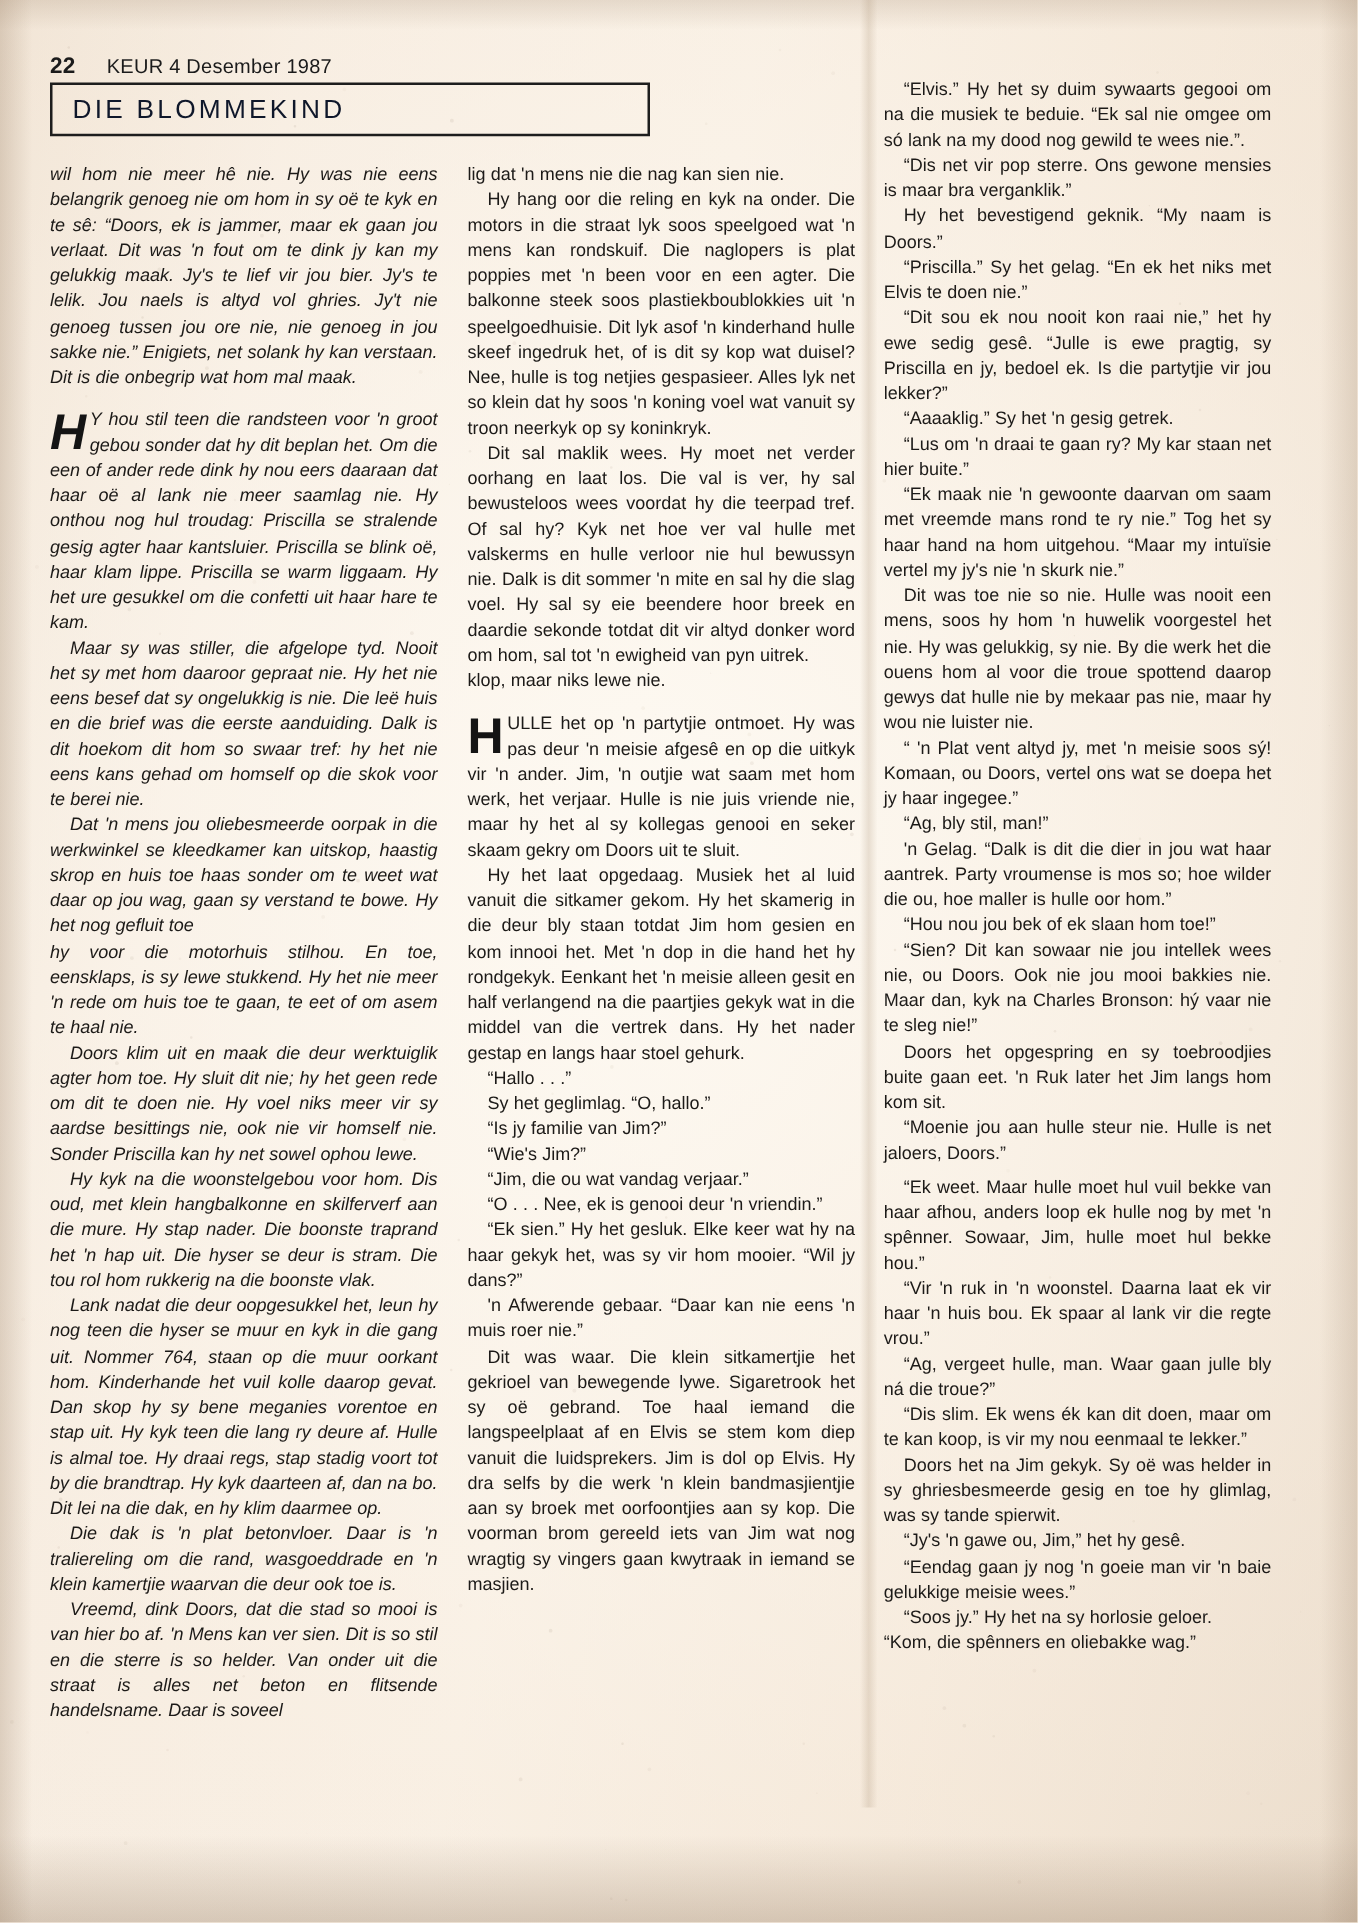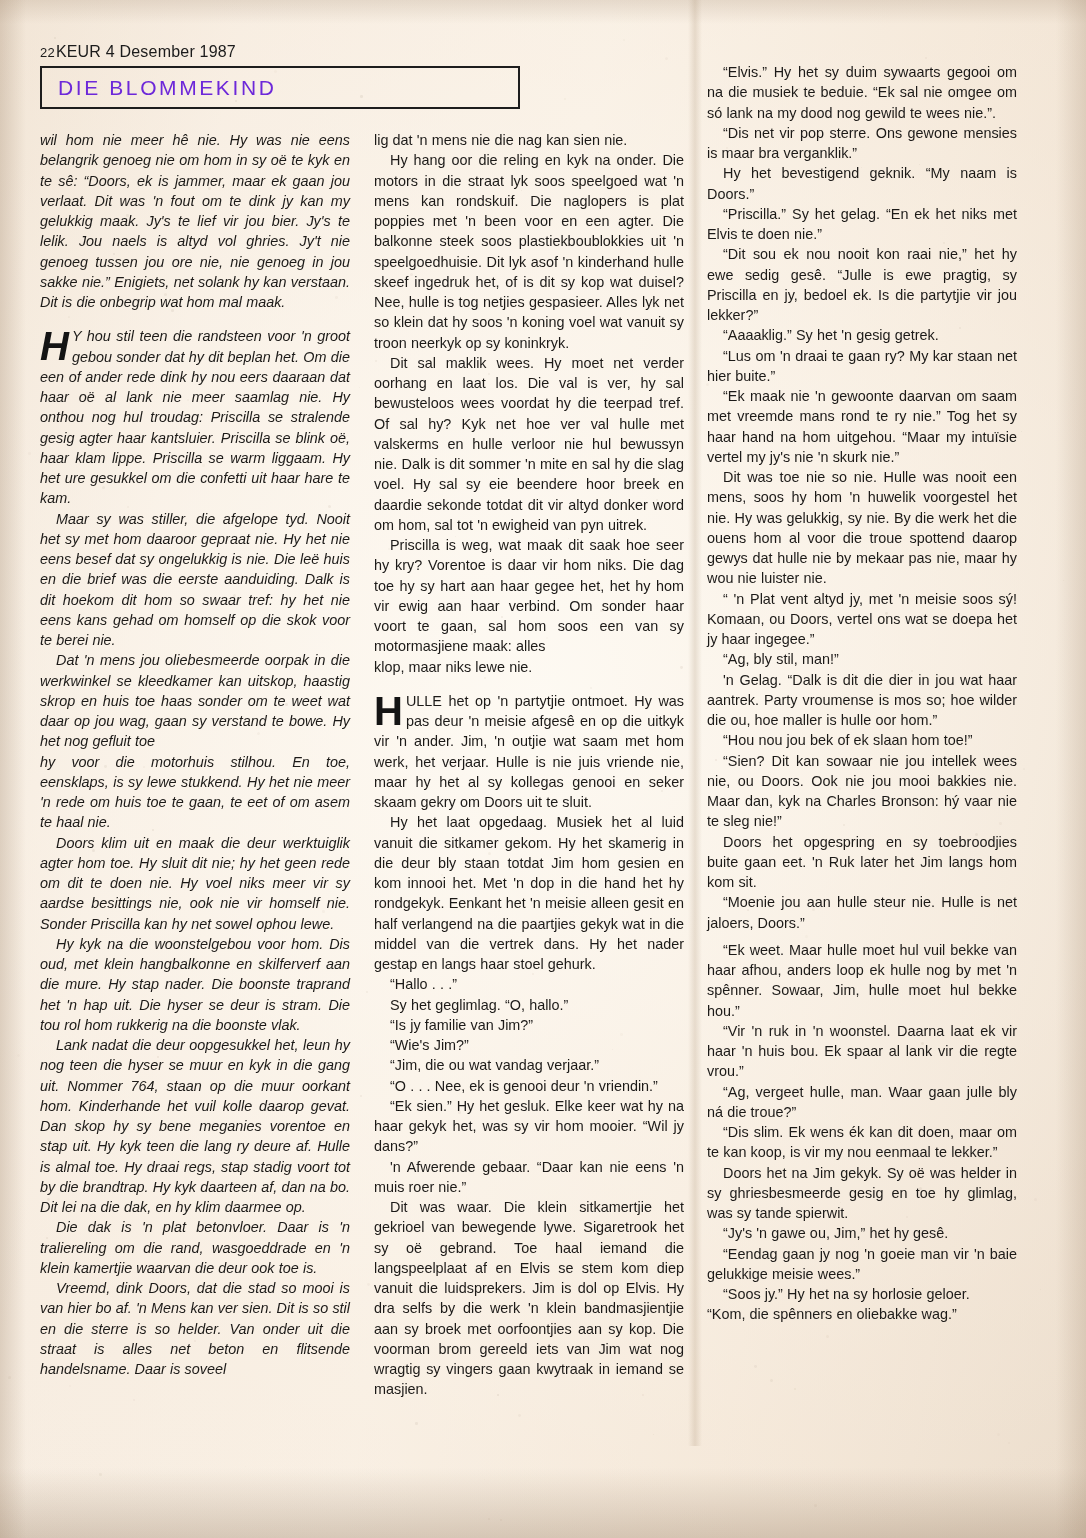--- a/index.html
+++ b/index.html
@@ -49,23 +49,23 @@
   .folio {
     position: absolute;
     left: 40px;
     top: 42px;
     font-size: 16.5px;
     color: #1b1b1b;
     letter-spacing: 0.2px;
     white-space: nowrap;
   }
   .folio .num {
-    font-weight: normal;
-    font-size: 13px;
-    margin-right: 1px;
+    font-weight: bold;
+    font-size: 18px;
+    margin-right: 25px;
   }
   .folio .mast {
     font-weight: normal;
     font-size: 16px;
   }
 
   .title-box {
     position: absolute;
     left: 40px;
     top: 66px;
@@ -73,21 +73,21 @@
     height: 43px;
     border: 2px solid #1d1d1d;
     box-sizing: border-box;
   }
   .title-box .title {
     position: absolute;
     left: 16px;
     top: 8px;
     font-size: 21px;
     letter-spacing: 2.6px;
-    color: #6d28d9;
+    color: #0f172a;
     white-space: nowrap;
   }
 
   
   .cols {
     position: absolute;
     left: 40px;
     top: 130px;
     width: 1006px;
   }
@@ -168,21 +168,20 @@
         <p>Doors klim uit en maak die deur werktuiglik agter hom toe. Hy sluit dit nie; hy het geen rede om dit te doen nie. Hy voel niks meer vir sy aardse besittings nie, ook nie vir homself nie. Sonder Priscilla kan hy net sowel ophou lewe.</p>
         <p>Hy kyk na die woonstelgebou voor hom. Dis oud, met klein hangbalkonne en skilferverf aan die mure. Hy stap nader. Die boonste traprand het 'n hap uit. Die hyser se deur is stram. Die tou rol hom rukkerig na die boonste vlak.</p>
         <p>Lank nadat die deur oopgesukkel het, leun hy nog teen die hyser se muur en kyk in die gang uit. Nommer 764, staan op die muur oorkant hom. Kinderhande het vuil kolle daarop gevat. Dan skop hy sy bene meganies vorentoe en stap uit. Hy kyk teen die lang ry deure af. Hulle is almal toe. Hy draai regs, stap stadig voort tot by die brandtrap. Hy kyk daarteen af, dan na bo. Dit lei na die dak, en hy klim daarmee op.</p>
         <p>Die dak is 'n plat betonvloer. Daar is 'n traliereling om die rand, wasgoeddrade en 'n klein kamertjie waarvan die deur ook toe is.</p>
         <p>Vreemd, dink Doors, dat die stad so mooi is van hier bo af. 'n Mens kan ver sien. Dit is so stil en die sterre is so helder. Van onder uit die straat is alles net beton en flitsende handelsname. Daar is soveel</p>
       </div>
     <div class="col col-2" id="col-2">
         <p class="noindent">lig dat 'n mens nie die nag kan sien nie.</p>
         <p>Hy hang oor die reling en kyk na onder. Die motors in die straat lyk soos speelgoed wat 'n mens kan rondskuif. Die naglopers is plat poppies met 'n been voor en een agter. Die balkonne steek soos plastiekboublokkies uit 'n speelgoedhuisie. Dit lyk asof 'n kinderhand hulle skeef ingedruk het, of is dit sy kop wat duisel? Nee, hulle is tog netjies gespasieer. Alles lyk net so klein dat hy soos 'n koning voel wat vanuit sy troon neerkyk op sy koninkryk.</p>
         <p>Dit sal maklik wees. Hy moet net verder oorhang en laat los. Die val is ver, hy sal bewusteloos wees voordat hy die teerpad tref. Of sal hy? Kyk net hoe ver val hulle met valskerms en hulle verloor nie hul bewussyn nie. Dalk is dit sommer 'n mite en sal hy die slag voel. Hy sal sy eie beendere hoor breek en daardie sekonde totdat dit vir altyd donker word om hom, sal tot 'n ewigheid van pyn uitrek.</p>
-        <p>Priscilla is weg, wat maak dit saak hoe seer hy kry? Vorentoe is daar vir hom niks. Die dag toe hy sy hart aan haar gegee het, het hy hom vir ewig aan haar verbind. Om sonder haar voort te gaan, sal hom soos een van sy motormasjiene maak: alles</p>
         <p class="noindent">klop, maar niks lewe nie.</p>
         <p class="dropcap"><span class="dc">H</span><span class="lead">ULLE het op 'n partytjie ontmoet. Hy was pas deur 'n meisie afgesê en op die uitkyk vir 'n ander. Jim, 'n outjie wat saam met hom werk, het verjaar. Hulle is nie juis vriende nie, maar hy het al sy kollegas genooi en seker skaam gekry om Doors uit te sluit.</span></p>
         <p>Hy het laat opgedaag. Musiek het al luid vanuit die sitkamer gekom. Hy het skamerig in die deur bly staan totdat Jim hom gesien en kom innooi het. Met 'n dop in die hand het hy rondgekyk. Eenkant het 'n meisie alleen gesit en half verlangend na die paartjies gekyk wat in die middel van die vertrek dans. Hy het nader gestap en langs haar stoel gehurk.</p>
         <p>“Hallo . . .”</p>
         <p>Sy het geglimlag. “O, hallo.”</p>
         <p>“Is jy familie van Jim?”</p>
         <p>“Wie's Jim?”</p>
         <p>“Jim, die ou wat vandag verjaar.”</p>
         <p>“O . . . Nee, ek is genooi deur 'n vriendin.”</p>
         <p>“Ek sien.” Hy het gesluk. Elke keer wat hy na haar gekyk het, was sy vir hom mooier. “Wil jy dans?”</p>

